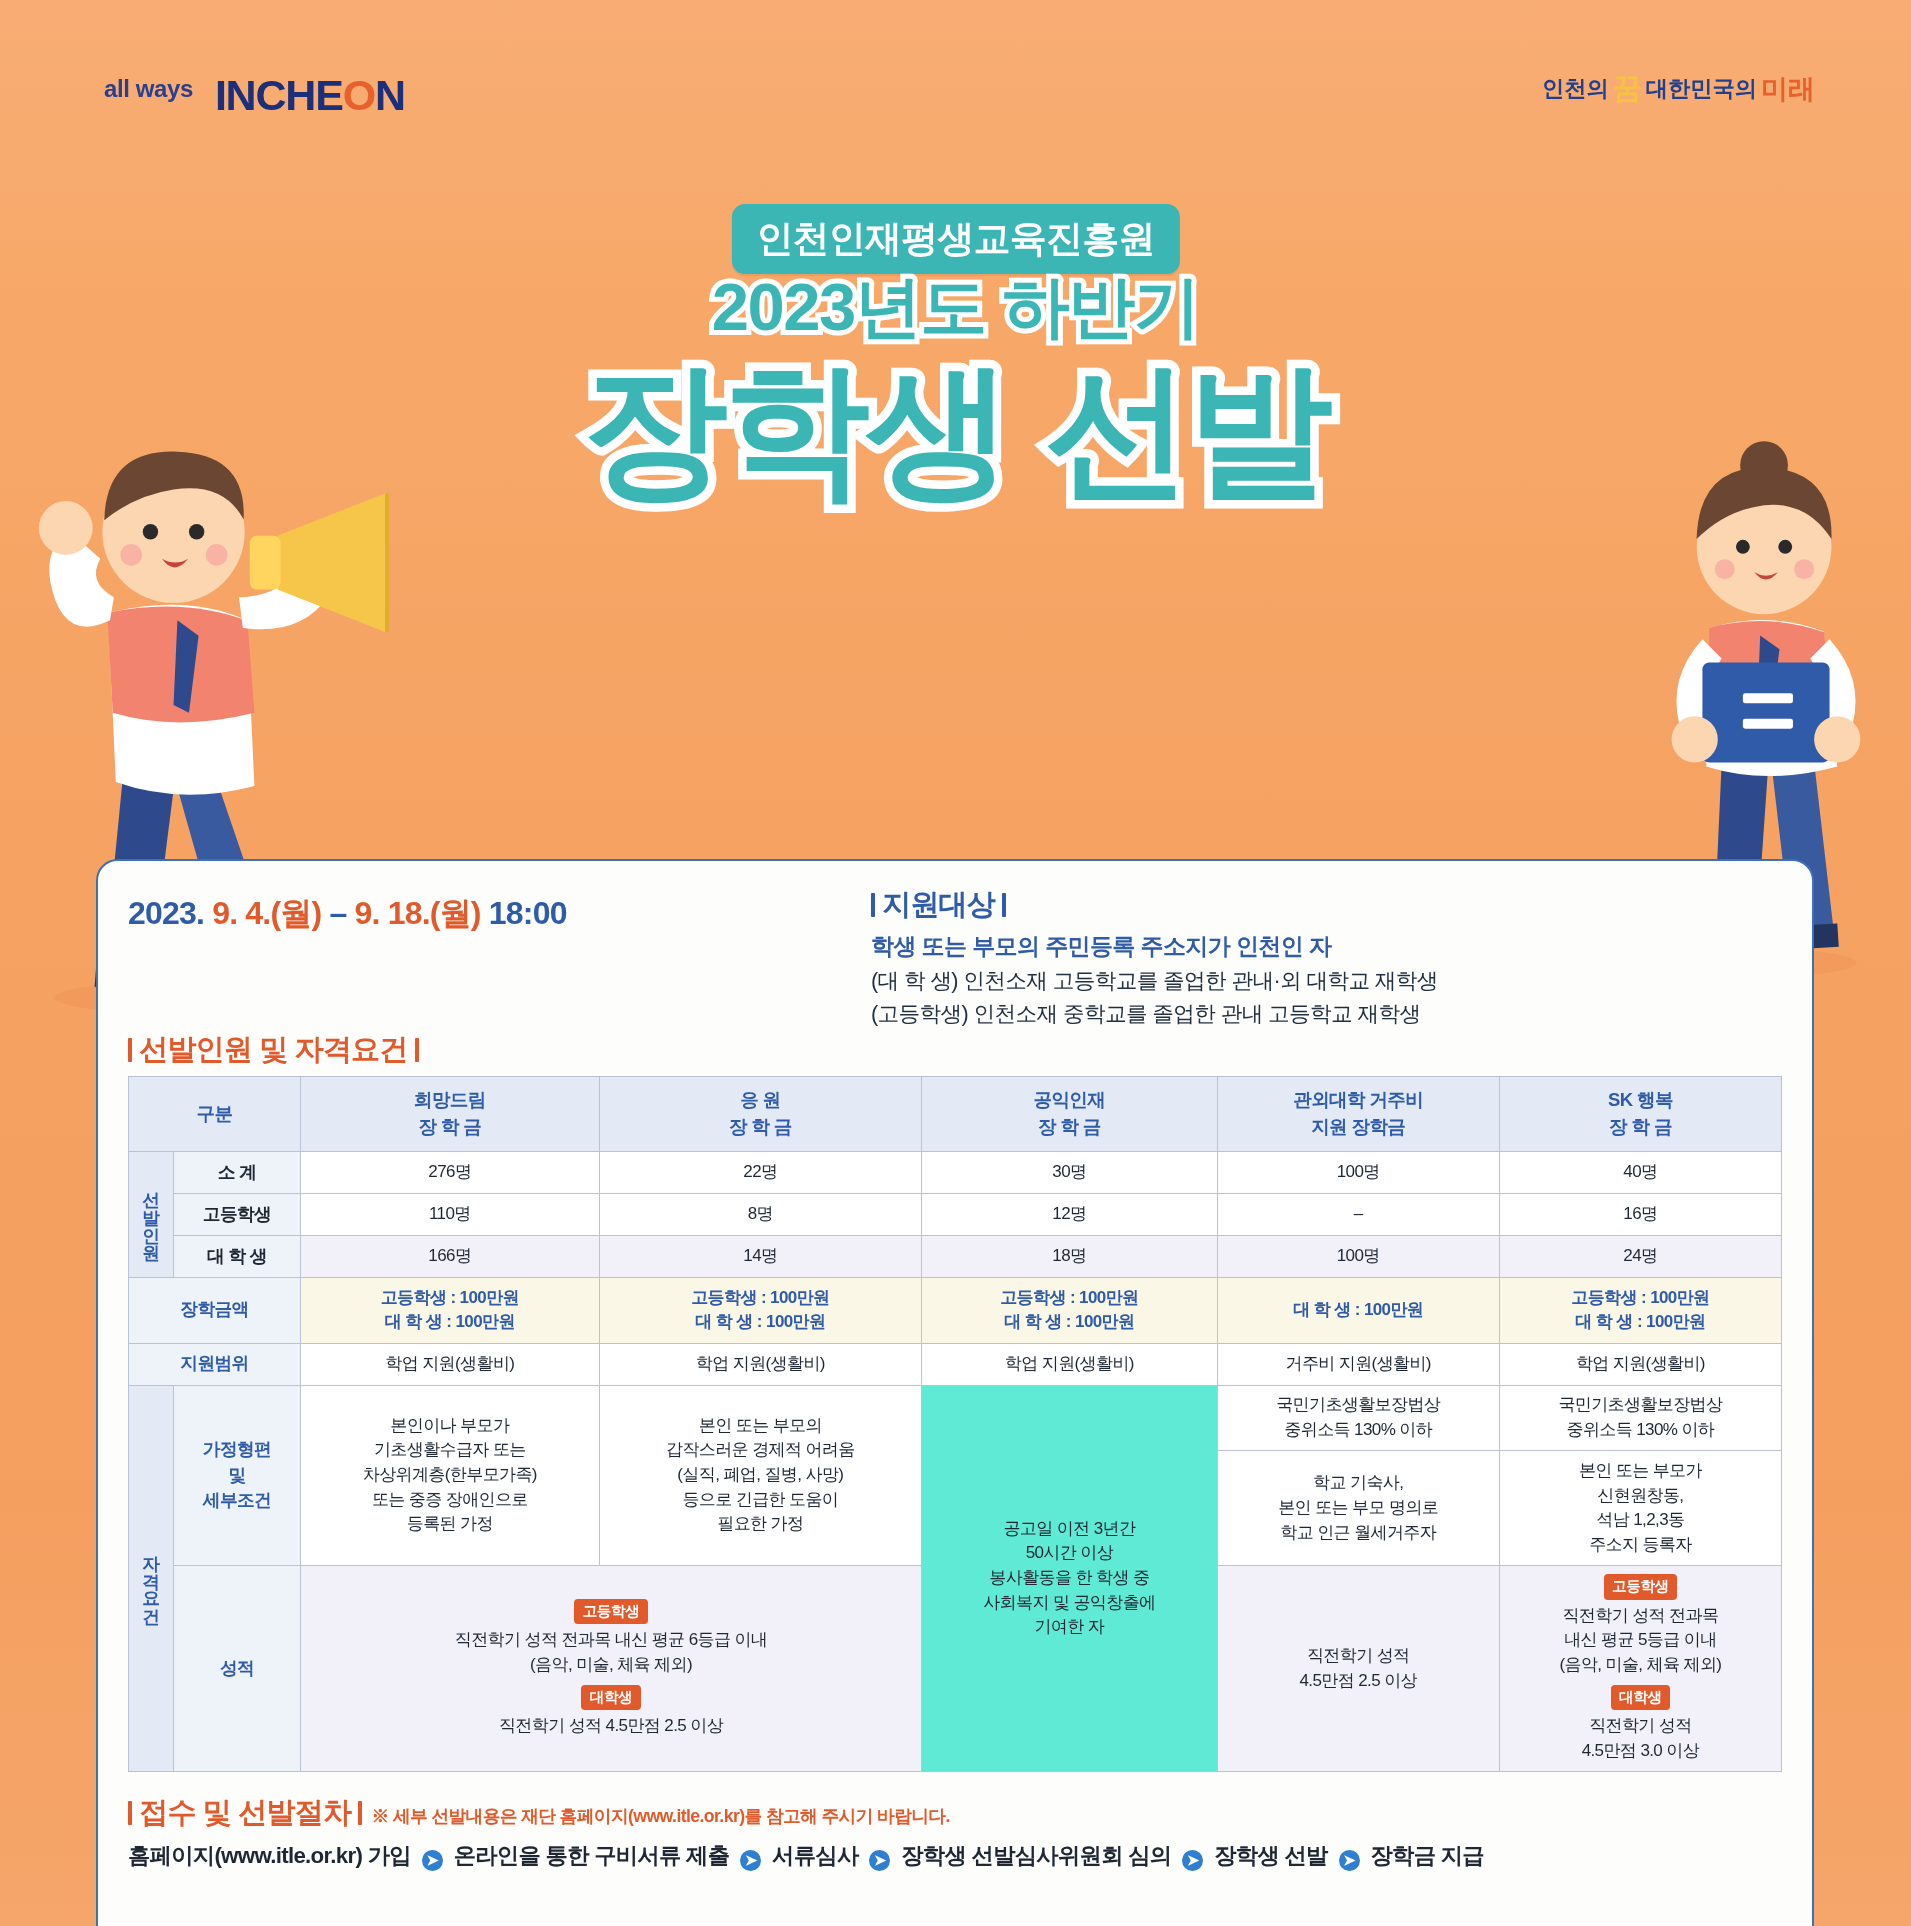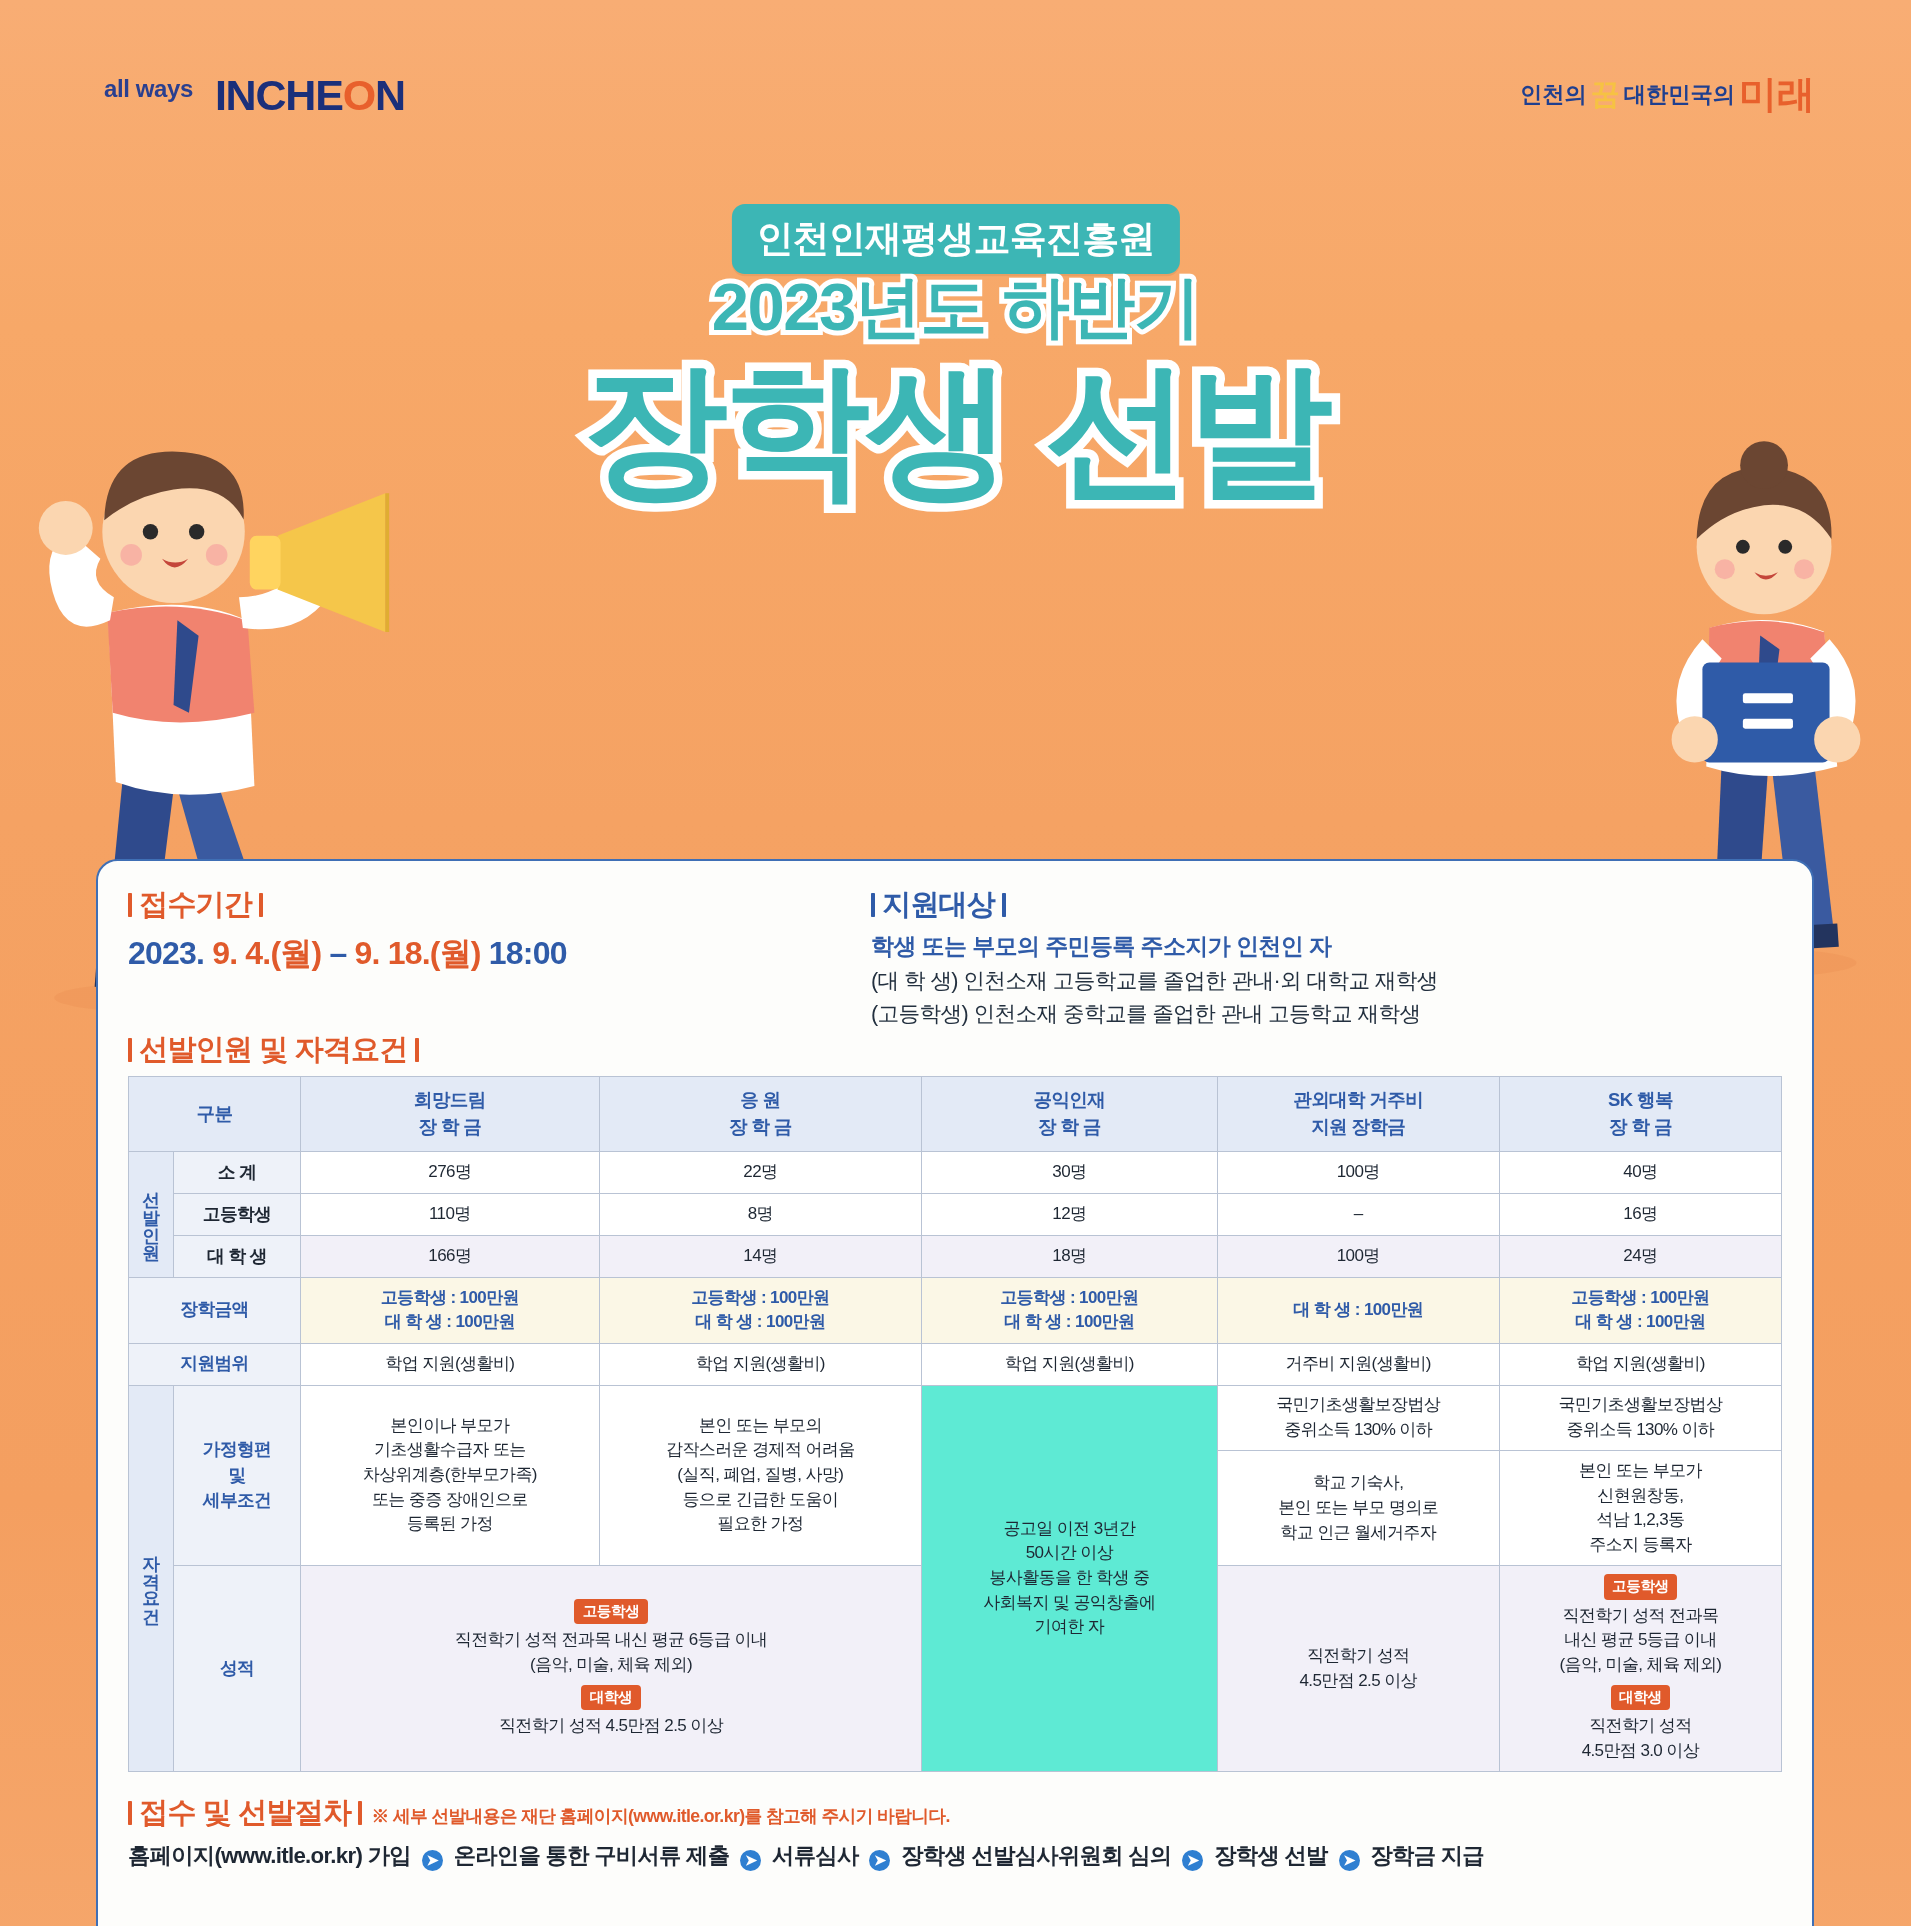--- a/index.html
+++ b/index.html
@@ -31,21 +31,21 @@
     font-size:43px; font-weight:bold; color:#1b2f7a; letter-spacing:-1.2px; line-height:0.95;
   }
   .logo-word .c-o { color:#e8602c; }
 
   .logo-slogan {
     position:absolute; right:96px; top:69px;
     display:flex; align-items:center; gap:3.9px;
     font-size:22.3px; font-weight:bold; color:#1f3f8f;
   }
   .logo-slogan .kkum { color:#f6c243; font-size:29px; }
-  .logo-slogan .mirae { color:#e8602c; font-size:38px; }
+  .logo-slogan .mirae { color:#e8602c; font-size:27px; }
 
   
   .hero { position:absolute; left:0; right:0; top:181px; height:674px; }
   .org-badge {
     position:absolute; left:50%; transform:translateX(-50%); top:23px;
     background:#3cb6b5; color:#ffffff; border-radius:13px;
     padding:10px 25px; font-size:37px; font-weight:bold; letter-spacing:-0.8px;
     box-shadow: 0 2.3px 0 rgba(0,0,0,0.06);
   }
   .hero-title-1 {
@@ -225,21 +225,20 @@
     <path d="M385 486 Q414 524 446 486 Q414 504 385 486 Z" fill="#c4463a"></path>
     <circle cx="308" cy="478" r="26" fill="#f7a7a0" opacity="0.75"></circle>
     <circle cx="514" cy="478" r="26" fill="#f7a7a0" opacity="0.75"></circle>
   </svg>
 </div>
 
 <div class="card">
 
   <div class="top-row">
     <div class="top-left">
-      <h2 class="sec bar">접수기간</h2>
       <div class="period-line">
         <span>2023. </span><span class="hl">9. 4.(월)</span><span> – </span><span class="hl">9. 18.(월)</span><span> 18:00</span>
       </div>
     </div>
     <div class="top-right">
       <h2 class="sec blue bar">지원대상</h2>
       <div class="target-line">학생 또는 부모의 주민등록 주소지가 인천인 자</div>
       <div class="target-sub">(대 학 생) 인천소재 고등학교를 졸업한 관내·외 대학교 재학생</div>
       <div class="target-sub">(고등학생) 인천소재 중학교를 졸업한 관내 고등학교 재학생</div>
     </div>

